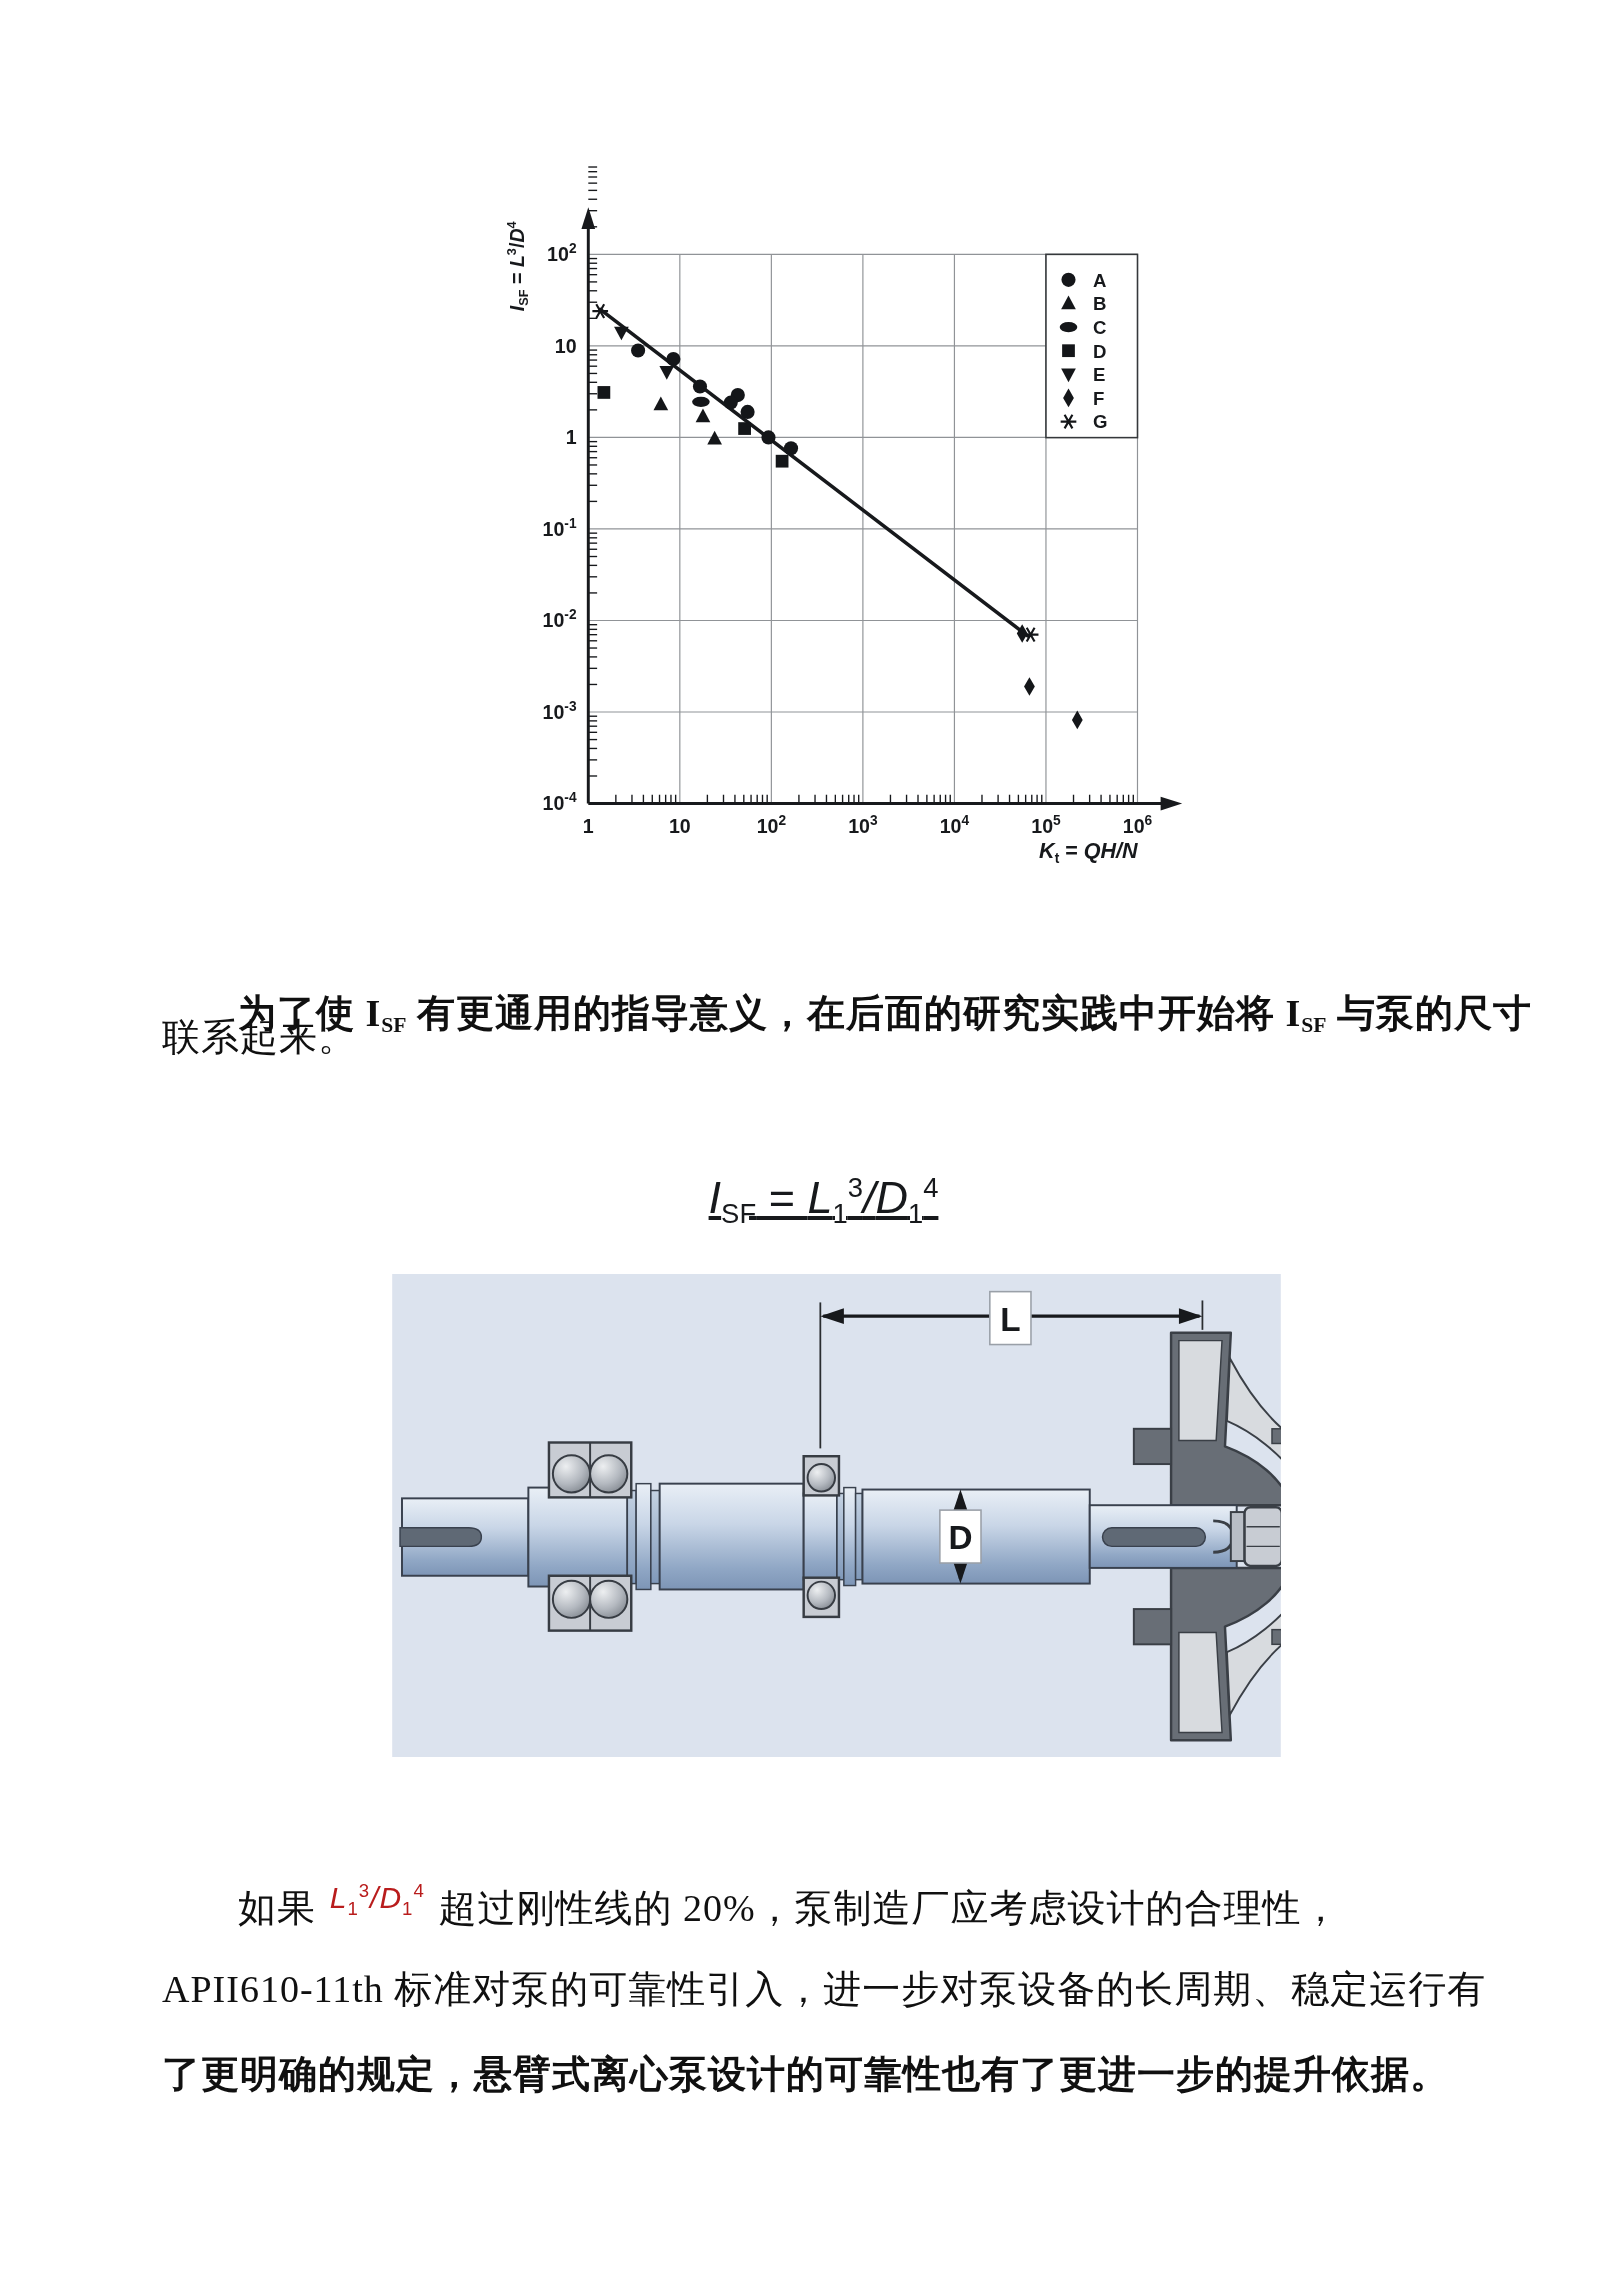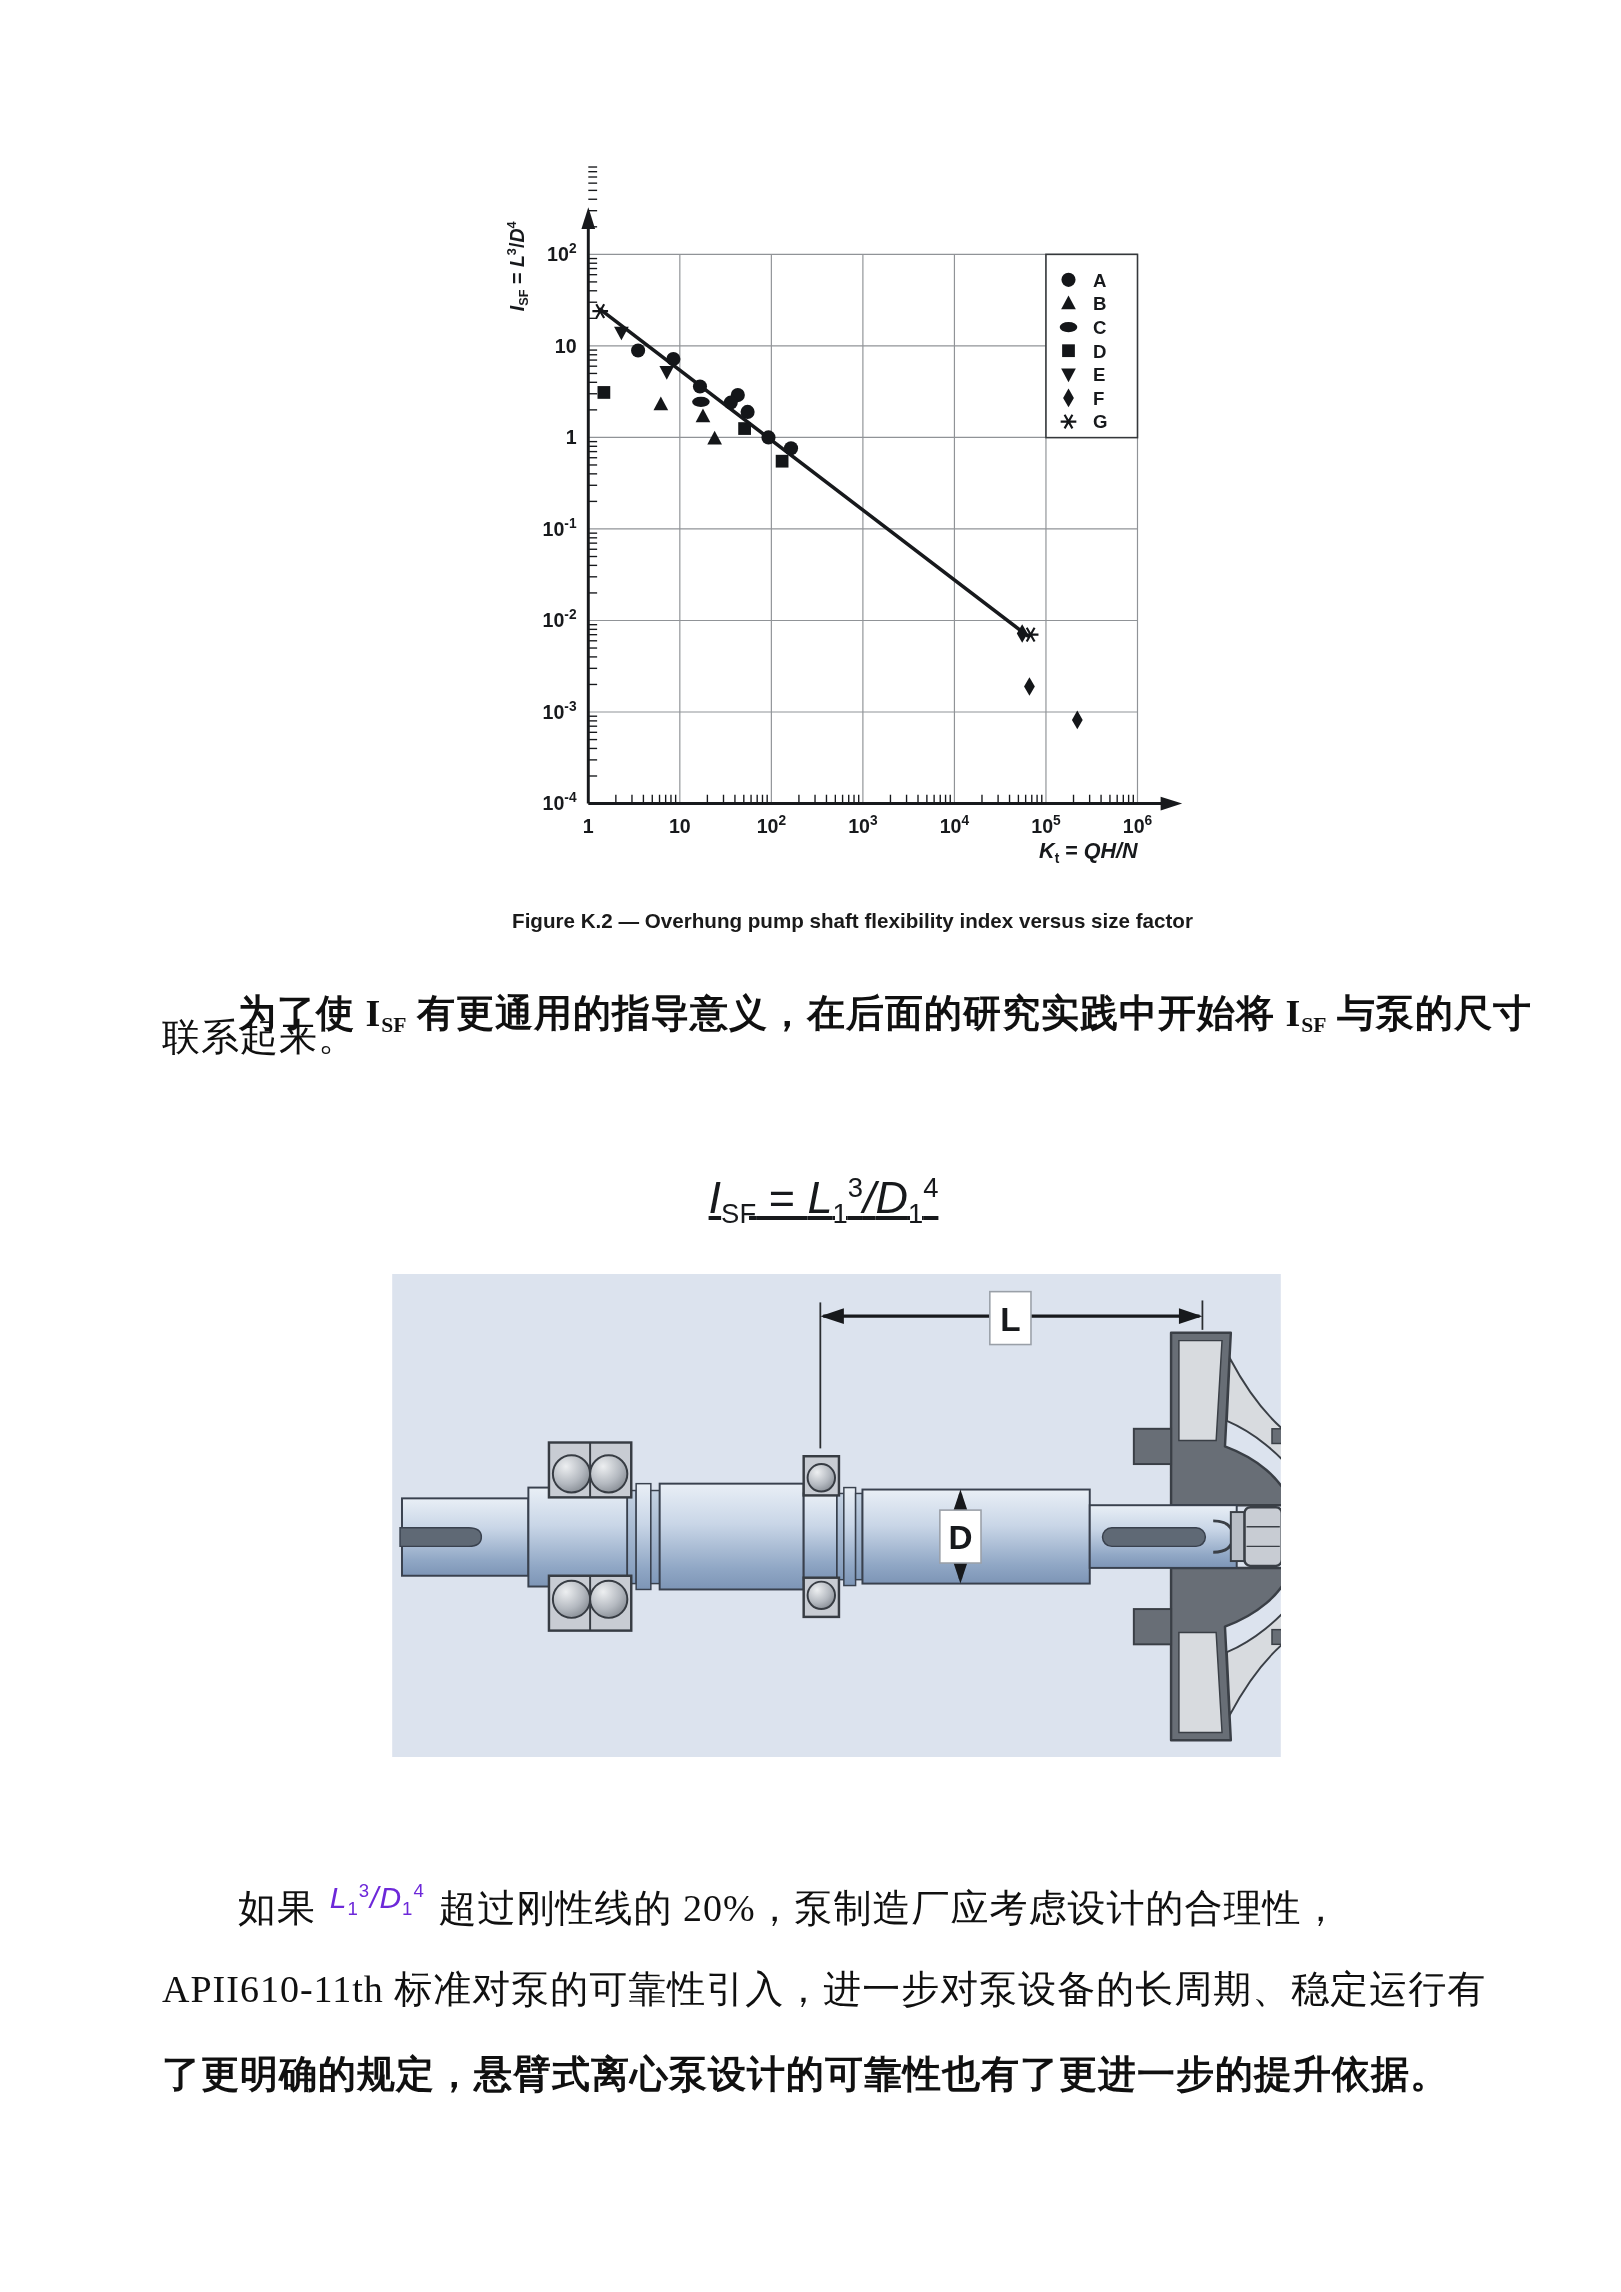--- a/index.html
+++ b/index.html
@@ -25,21 +25,21 @@
 
   
   #formula { left:608px; top:1172px; width:431px; text-align:center;
              font-size:45px; color:#17191c;text-decoration:underline; }
   #formula i, .ifx i { font-style:italic; }
   .fsub { font-size:27.4px; vertical-align:-9.8px; }
   .fsup { font-size:27.4px; vertical-align:15.7px; }
 
   
   .ifx { font-family:"Liberation Sans","DejaVu Sans",sans-serif;
-         font-size:30px; color:#6d28d9; vertical-align:13.7px; margin:0 13.7px; }
+         font-size:30px; color:#b91c1c; vertical-align:13.7px; margin:0 13.7px; }
   .ifx .fsub { font-size:18.6px; vertical-align:-6.9px; }
   .ifx .fsup { font-size:18.6px; vertical-align:10.8px; }
 
   #illu-mount { left:392px; top:1274px; width:889px; height:483px; }
 
   text { font-family:"Liberation Sans","DejaVu Sans",sans-serif; }
 </style>
 </head>
 <body>
 
@@ -240,21 +240,20 @@
         <polygon points="590,262.4 597.5,248.4 582.5,248.4" fill="#141619"></polygon>
         <text x="615" y="261.4" font-size="19" font-weight="bold" fill="#17191c">E</text>
         <polygon points="590,269 595.5,278.5 590,288 584.5,278.5" fill="#141619"></polygon>
         <text x="615" y="285.5" font-size="19" font-weight="bold" fill="#17191c">F</text>
         <path d="M582,302.6 L598,302.6 M586,295.6 L594,309.6 M594,295.6 L586,309.6" stroke="#141619" stroke-width="2.2" fill="none"></path>
         <text x="615" y="309.6" font-size="19" font-weight="bold" fill="#17191c">G</text>
       </g>
     </svg></div>
 
 <div id="caption" class="abs">
-  <div>Figure K.2 — Overhung pump shaft flexibility index versus size factor</div>
 </div>
 
 <div class="abs zh" style="left:238px; top:988px;font-weight:bold;">
   <span>为了使 </span><span>I</span><span class="sub-sf">SF</span><span> 有更通用的指导意义，在后面的研究实践中开始将 </span><span>I</span><span class="sub-sf">SF</span><span> 与泵的尺寸</span>
 </div>
 <div class="abs zh" style="left:162px; top:1012px;">联系起来。</div>
 
 <div id="formula" class="abs">
   <i>I</i><span class="fsub">SF</span><span> = </span><i>L</i><span class="fsub">1</span><span class="fsup">3</span><i>/</i><i>D</i><span class="fsub">1</span><span class="fsup">4</span>
 </div>

